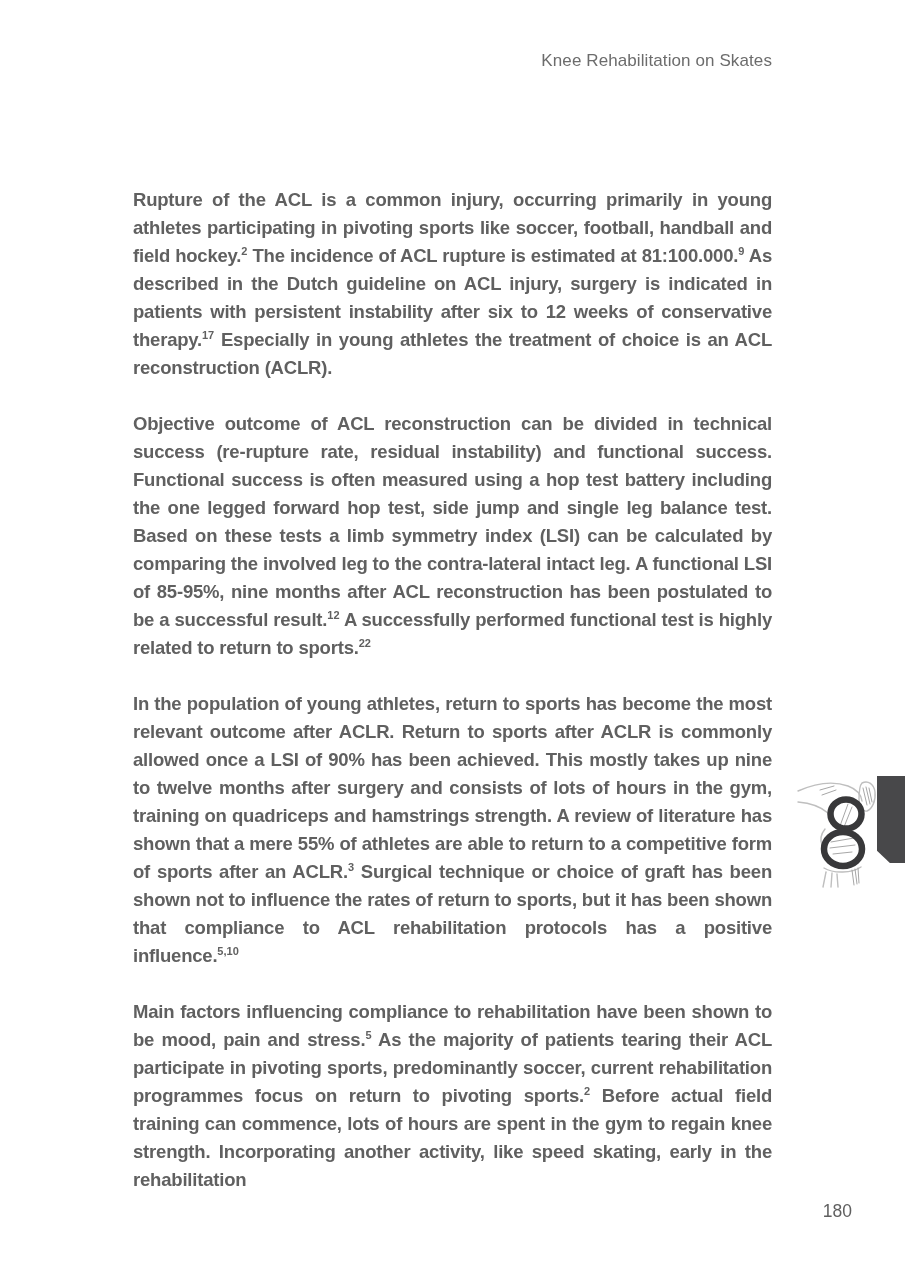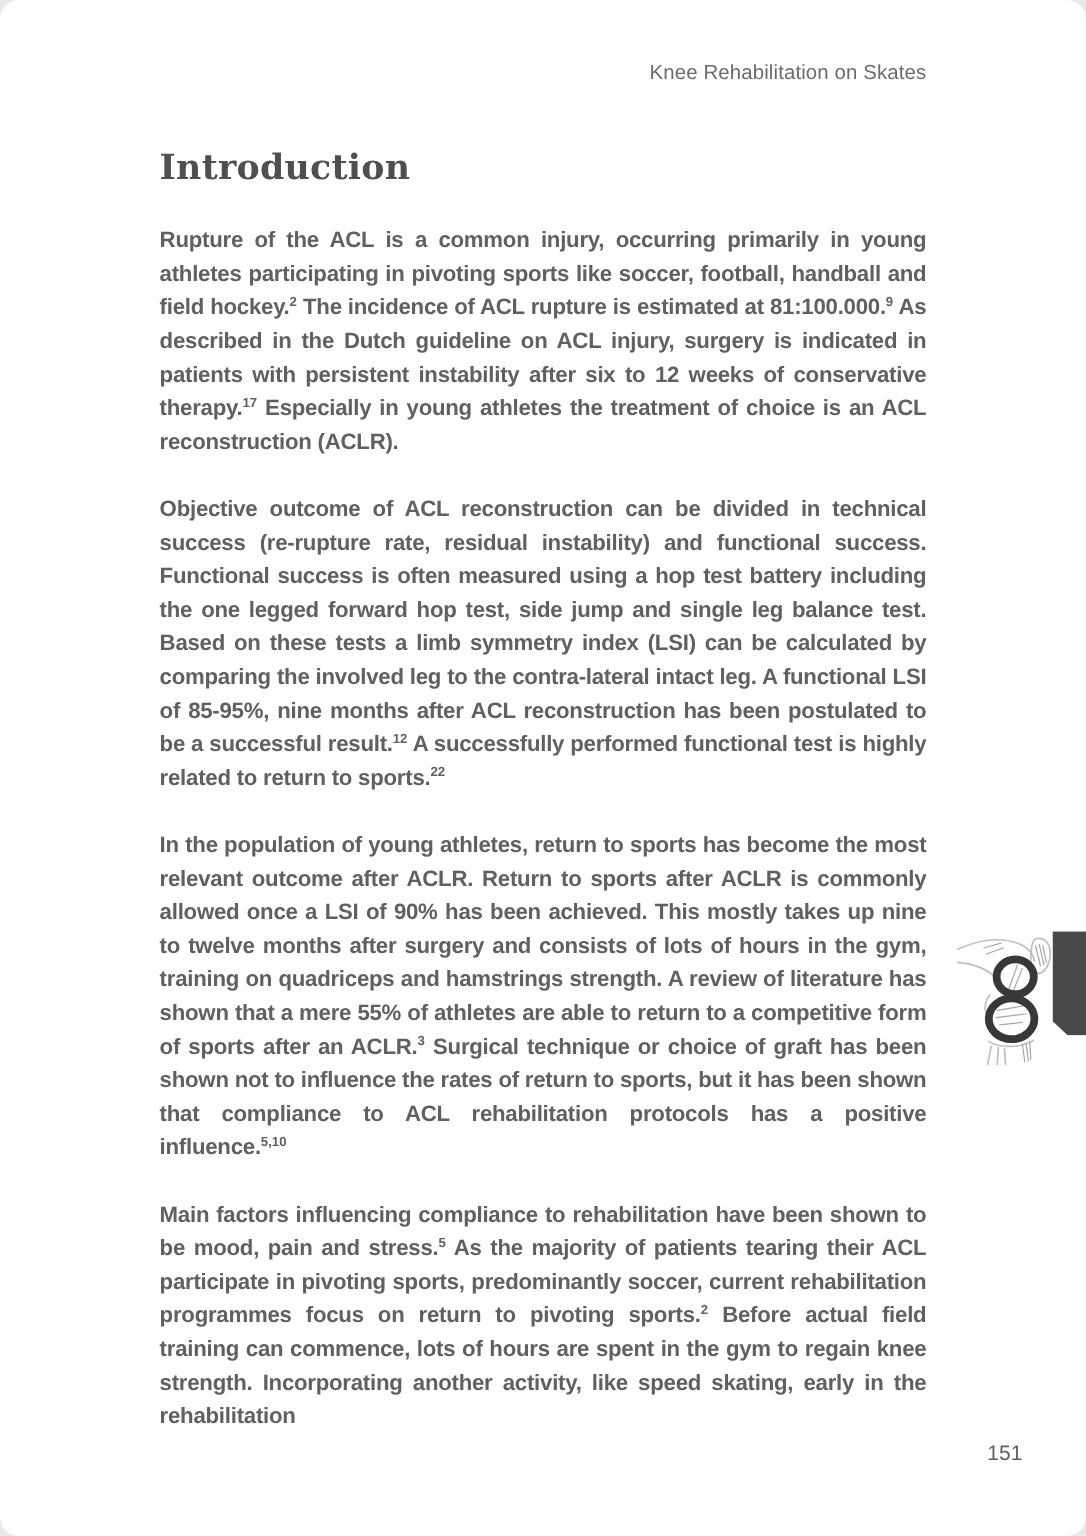--- a/index.html
+++ b/index.html
@@ -4,21 +4,20 @@
 <style>
   html, body { margin: 0; padding: 0; background: #e9e9e9; }
   .page {
     position: relative;
     width: 905px;
     height: 1280px;
     margin: 0 auto;
     background: #ffffff;
     overflow: hidden;
     font-family: "Liberation Sans", sans-serif;
-    border-radius: 16px;
   }
   .running-header {
     position: absolute;
     top: 51px;
     right: 133px;
     font-size: 17px;
     color: #6c6c6c;
     letter-spacing: 0.1px;
   }
   .section-heading {
@@ -77,21 +76,20 @@
     clip-path: polygon(0 0, 100% 0, 100% 100%, 46% 100%, 0 86%);
   }
 </style>
 </head>
 <body>
 
 <div class="page">
 
   <div class="running-header">Knee Rehabilitation on Skates</div>
 
-  <h1 class="section-heading">Introduction</h1>
 
   <div class="body-col">
       <p>Rupture of the ACL is a common injury, occurring primarily in young athletes participating in pivoting sports like soccer, football, handball and field hockey.<sup>2</sup> The incidence of ACL rupture is estimated at 81:100.000.<sup>9</sup> As described in the Dutch guideline on ACL injury, surgery is indicated in patients with persistent instability after six to 12 weeks of conservative therapy.<sup>17</sup> Especially in young athletes the treatment of choice is an ACL reconstruction (ACLR).</p>
       <p>Objective outcome of ACL reconstruction can be divided in technical success (re-rupture rate, residual instability) and functional success. Functional success is often measured using a hop test battery including the one legged forward hop test, side jump and single leg balance test. Based on these tests a limb symmetry index (LSI) can be calculated by comparing the involved leg to the contra-lateral intact leg. A functional LSI of 85-95%, nine months after ACL reconstruction has been postulated to be a successful result.<sup>12</sup> A successfully performed functional test is highly related to return to sports.<sup>22</sup></p>
       <p>In the population of young athletes, return to sports has become the most relevant outcome after ACLR. Return to sports after ACLR is commonly allowed once a LSI of 90% has been achieved. This mostly takes up nine to twelve months after surgery and consists of lots of hours in the gym, training on quadriceps and hamstrings strength. A review of literature has shown that a mere 55% of athletes are able to return to a competitive form of sports after an ACLR.<sup>3</sup> Surgical technique or choice of graft has been shown not to influence the rates of return to sports, but it has been shown that compliance to ACL rehabilitation protocols has a positive influence.<sup>5,10</sup></p>
       <p>Main factors influencing compliance to rehabilitation have been shown to be mood, pain and stress.<sup>5</sup> As the majority of patients tearing their ACL participate in pivoting sports, predominantly soccer, current rehabilitation programmes focus on return to pivoting sports.<sup>2</sup> Before actual field training can commence, lots of hours are spent in the gym to regain knee strength. Incorporating another activity, like speed skating, early in the rehabilitation</p>
     </div>
 
   <div class="chapter-art" aria-label="8">
     <svg viewBox="0 0 84 114" width="84" height="114">
@@ -124,15 +122,15 @@
 
       <g fill="none" stroke="#38383a">
         <ellipse cx="50" cy="40" rx="15.5" ry="14.5" stroke-width="6.5"></ellipse>
         <ellipse cx="47" cy="75" rx="19" ry="17" stroke-width="6.5"></ellipse>
       </g>
     </svg>
   </div>
 
   <div class="chapter-tab"></div>
 
-  <div class="page-number">151</div>
+  <div class="page-number">180</div>
 
 </div>
 
 </body></html>

